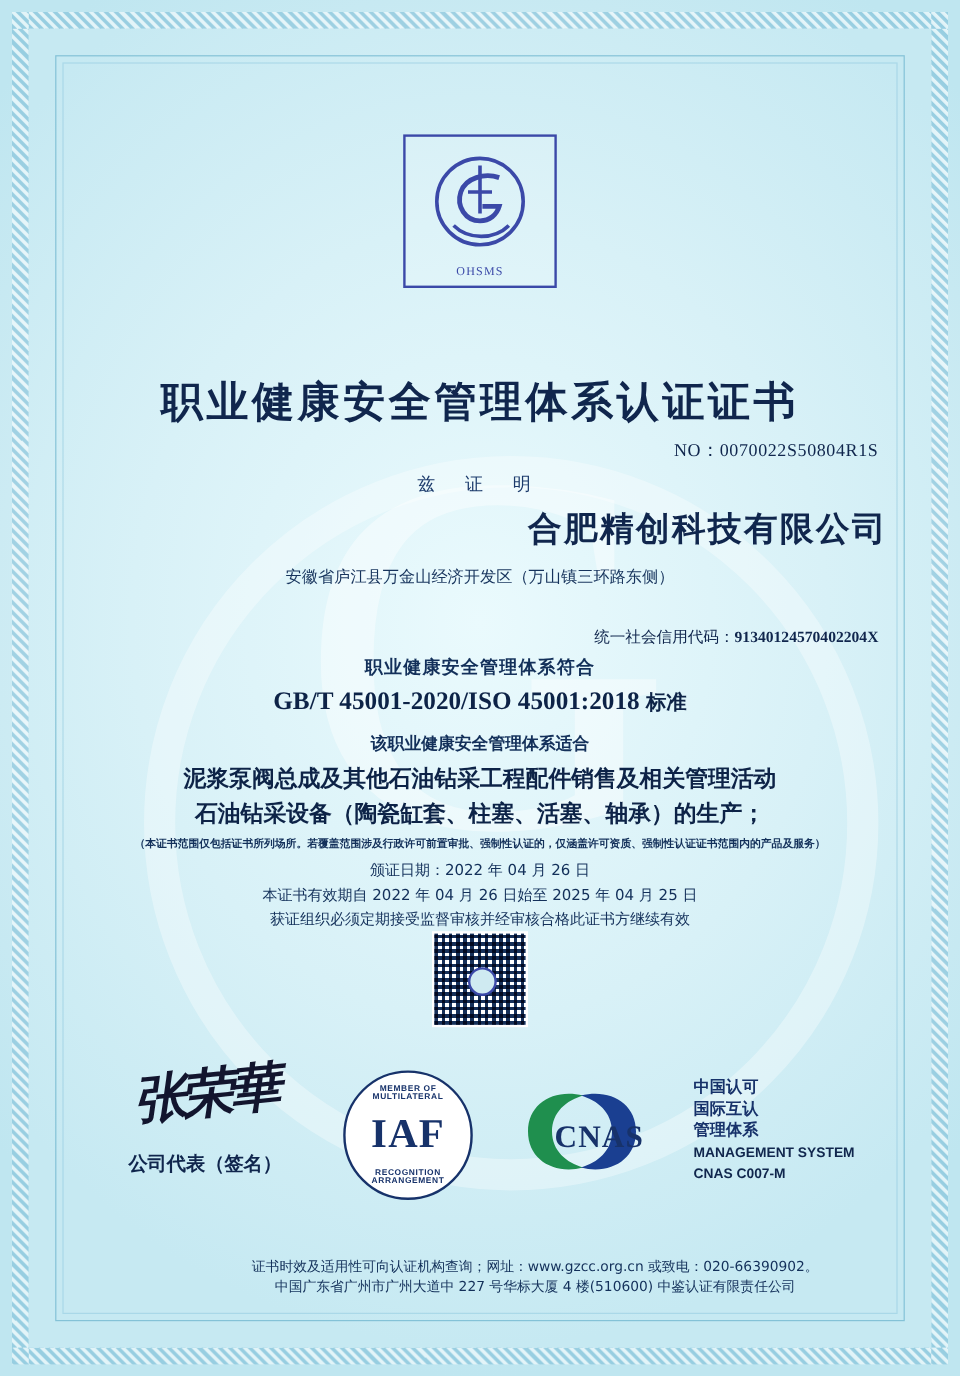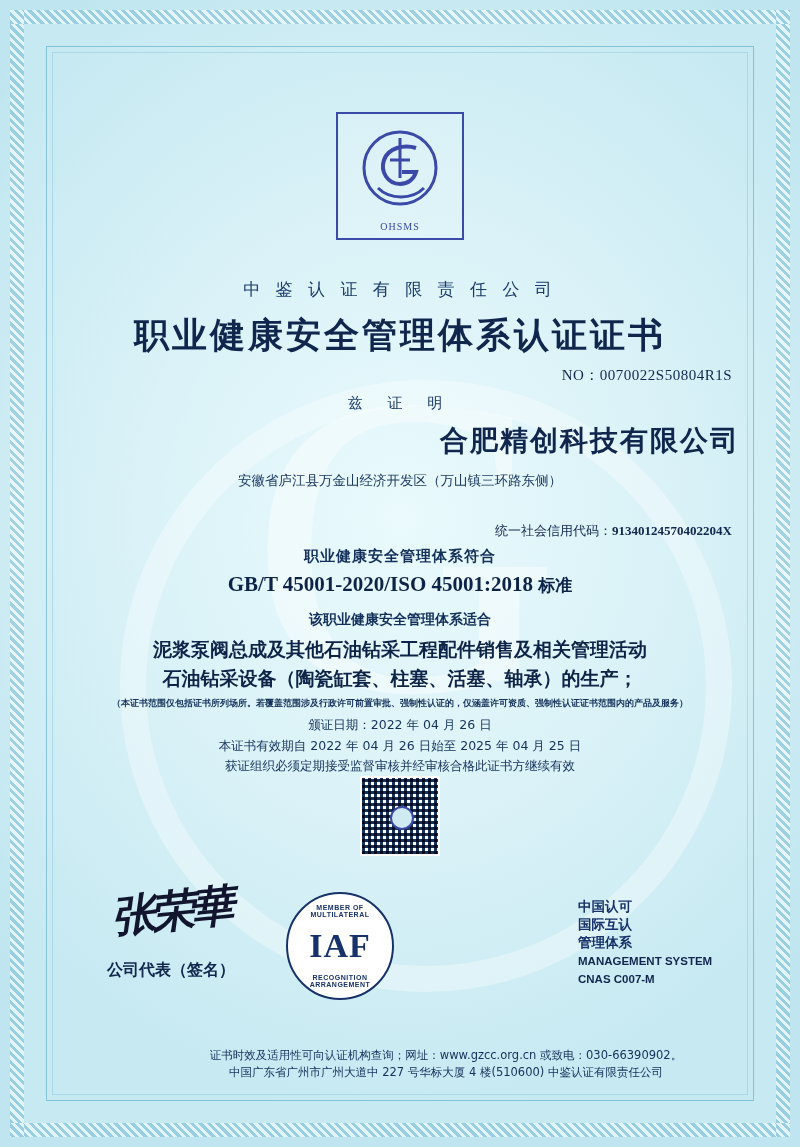--- a/index.html
+++ b/index.html
@@ -392,21 +392,20 @@
       <svg class="logo-svg" width="124" height="124" viewBox="0 0 124 124">
         <circle cx="62" cy="54" r="36" fill="none" stroke="#3b49a8" stroke-width="3"></circle>
         <path d="M78 34 C66 30 50 34 46 46 C42 58 50 70 62 70 C70 70 76 65 78 58 L64 58" fill="none" stroke="#3b49a8" stroke-width="4"></path>
         <path d="M40 74 C52 86 74 86 86 74" fill="none" stroke="#3b49a8" stroke-width="3"></path>
         <path d="M62 24 L62 64" stroke="#3b49a8" stroke-width="3"></path>
         <path d="M52 46 L72 46" stroke="#3b49a8" stroke-width="3"></path>
       </svg>
       <div class="logo-caption">OHSMS</div>
     </div>
 
-    <div class="issuer">中 鉴 认 证 有 限 责 任 公 司</div>
 
     <div class="main-title">职业健康安全管理体系认证证书</div>
 
     <div class="cert-no">
       <span>NO：</span><span>0070022S50804R1S</span>
     </div>
 
     <div class="hereby">兹 证 明</div>
 
     <div class="company">合肥精创科技有限公司</div>
@@ -447,28 +446,35 @@
     </div>
 
     <div class="iaf">
       <div class="iaf-ring-top">MEMBER OF MULTILATERAL</div>
       <div class="iaf-inner">
         <div class="iaf-text">IAF</div>
       </div>
       <div class="iaf-ring-bottom">RECOGNITION ARRANGEMENT</div>
     </div>
 
+    <div class="cnas">
+      <svg class="cnas-swoosh" viewBox="0 0 106 76">
+        <path d="M8 38 C8 14 30 2 54 8 C40 12 28 22 28 38 C28 54 40 64 54 68 C30 74 8 62 8 38 Z" fill="#1f8f4e"></path>
+        <path d="M98 38 C98 62 76 74 52 68 C66 64 78 54 78 38 C78 22 66 12 52 8 C76 2 98 14 98 38 Z" fill="#1a3f91"></path>
+      </svg>
+      <div class="cnas-text">CNAS</div>
+    </div>
 
     <div class="cnas-right">
       <div class="cnas-cn">中国认可</div>
       <div class="cnas-cn">国际互认</div>
       <div class="cnas-cn">管理体系</div>
       <div class="cnas-en">MANAGEMENT SYSTEM</div>
       <div class="cnas-en">CNAS C007-M</div>
     </div>
 
     <div class="footer">
-      <div>证书时效及适用性可向认证机构查询；网址：www.gzcc.org.cn 或致电：030-66390902。</div>
+      <div>证书时效及适用性可向认证机构查询；网址：www.gzcc.org.cn 或致电：020-66390902。</div>
       <div>中国广东省广州市广州大道中 227 号华标大厦 4 楼(510600) 中鉴认证有限责任公司</div>
     </div>
 
   </div>
 </div>
 
 </body></html>

